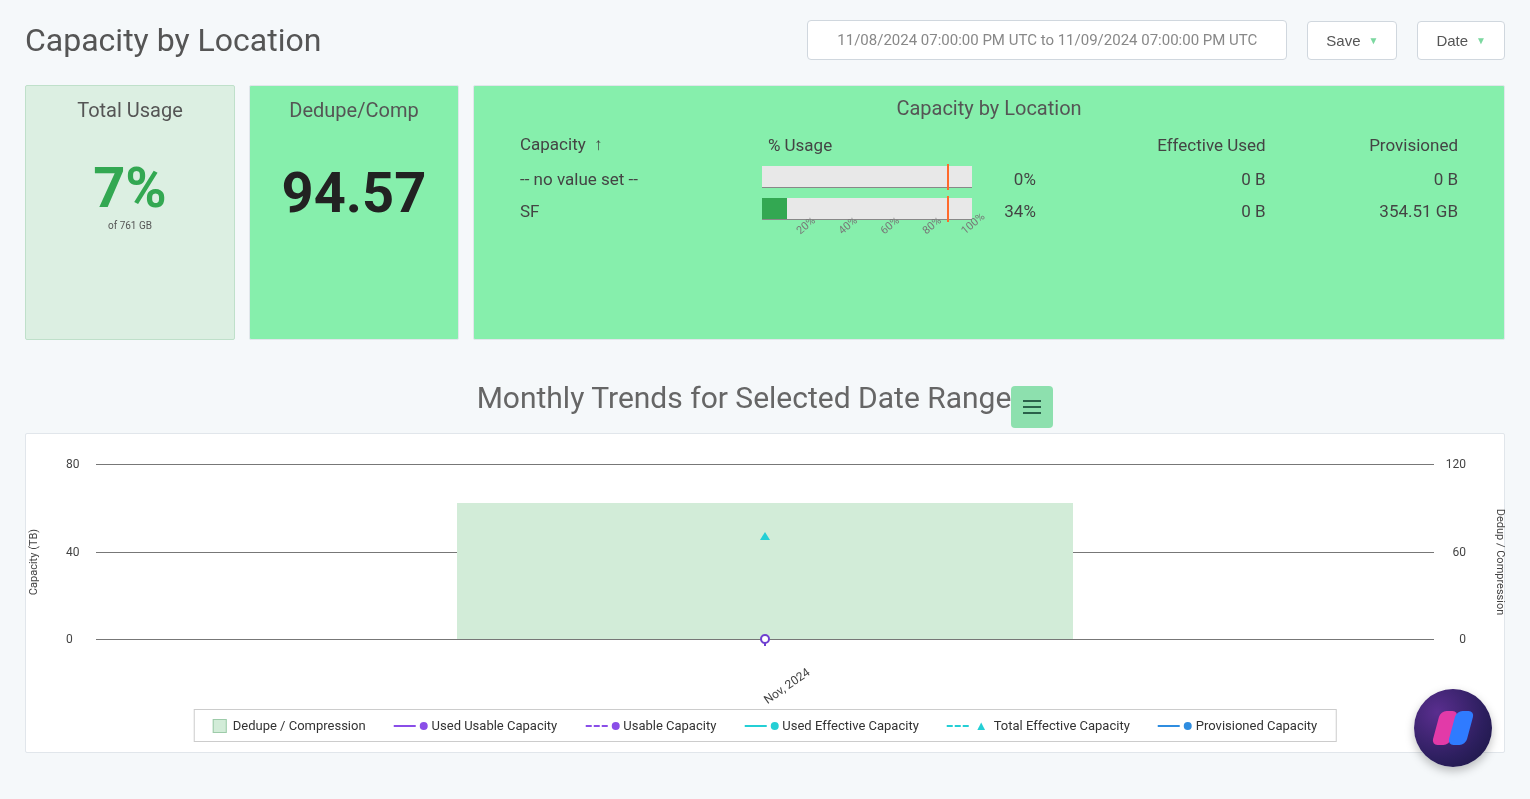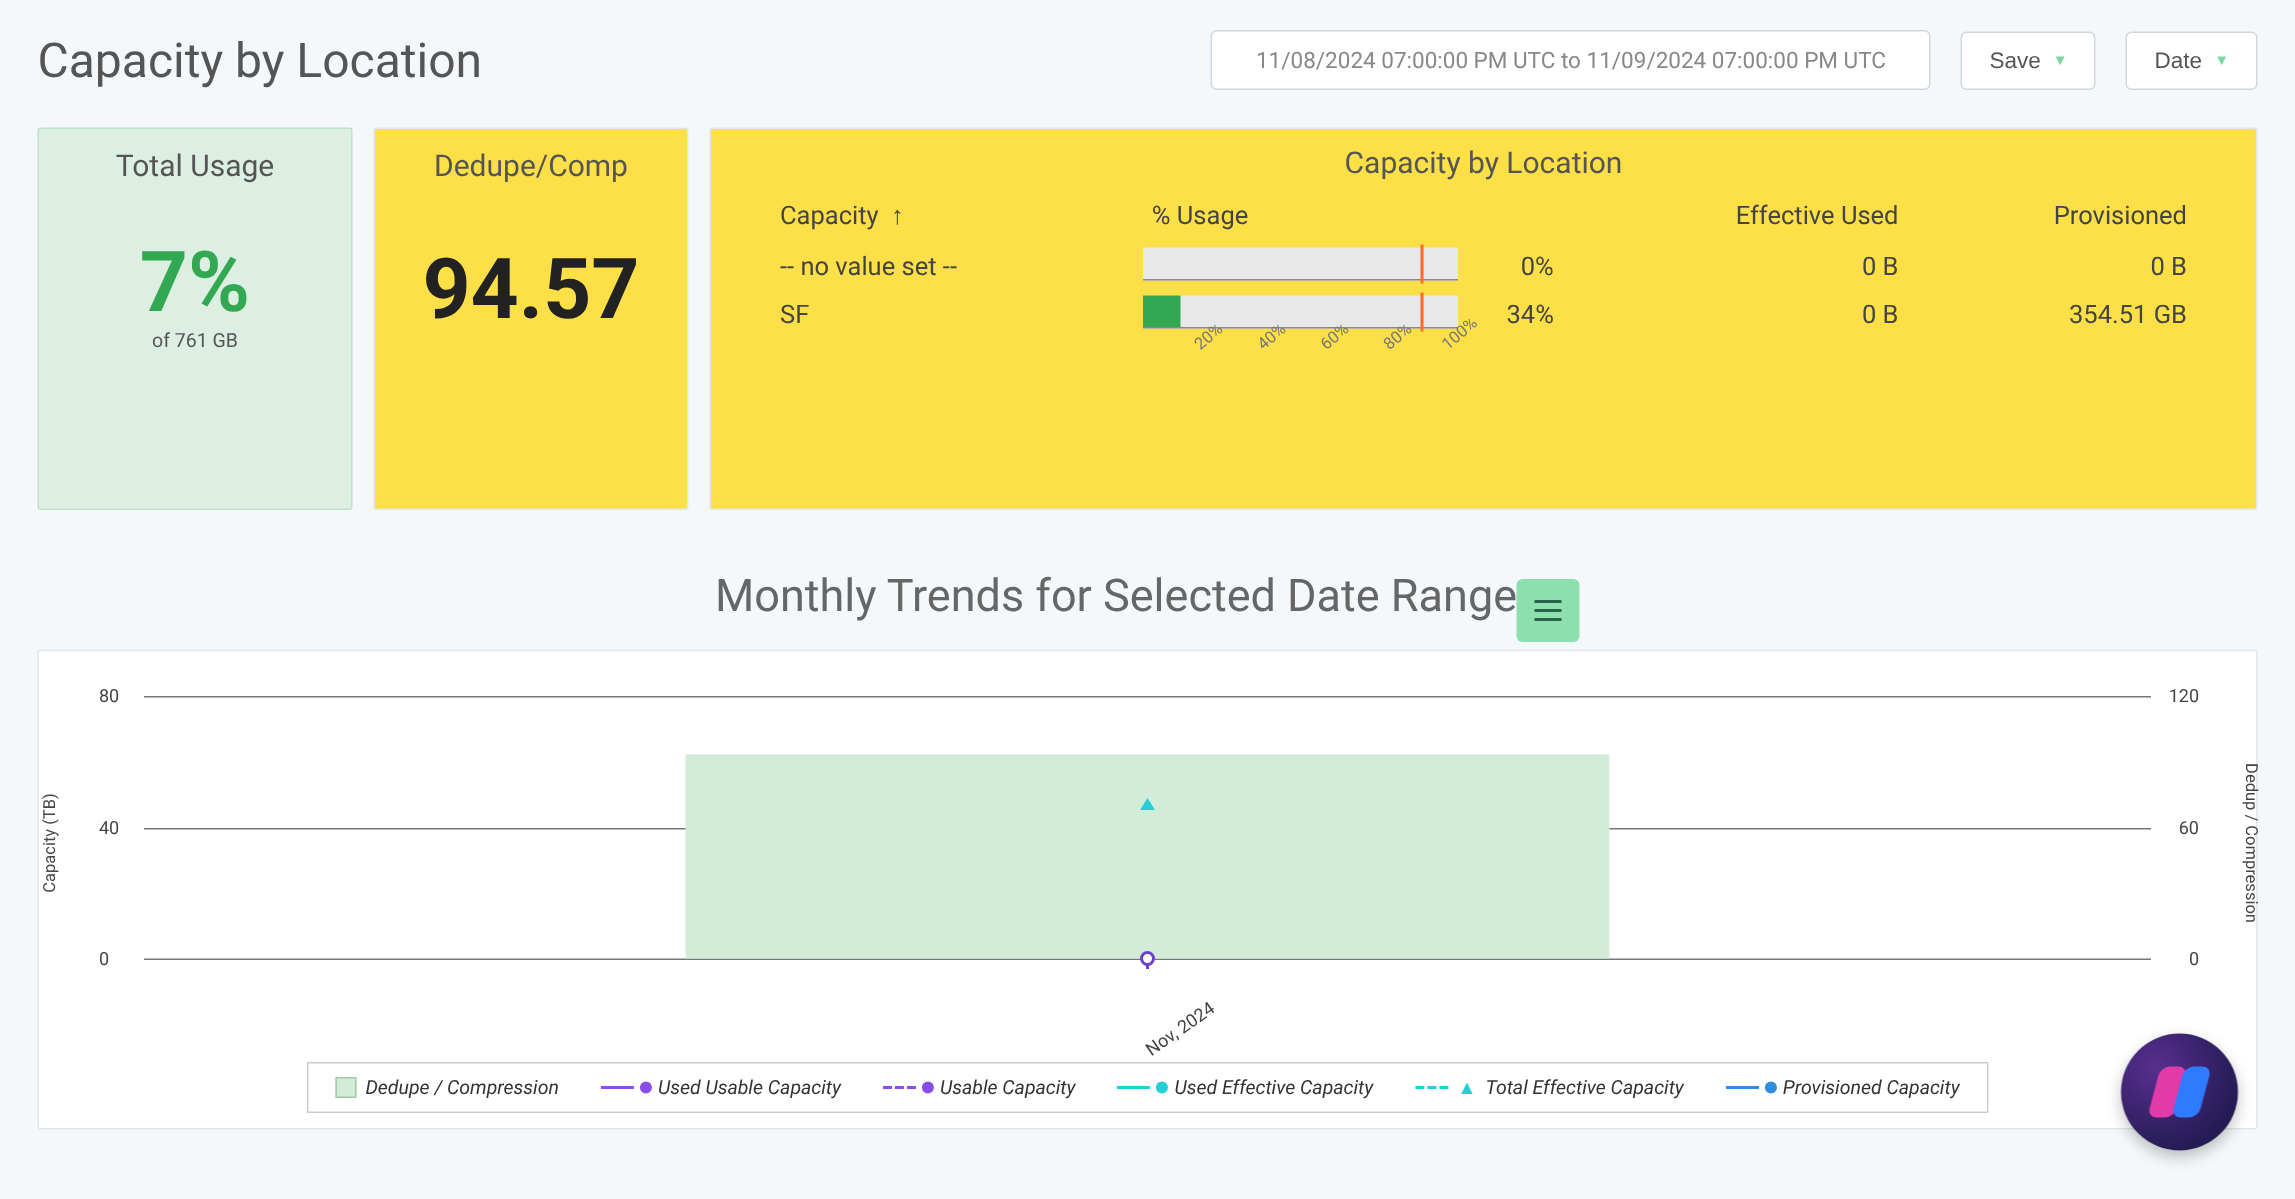--- a/index.html
+++ b/index.html
@@ -19,28 +19,28 @@
   background: #fff; border: 1px solid #d0d7de; border-radius: 4px; padding: 10px 20px;
   color: #888; font-size: 15px; min-width: 480px; text-align: center;
 }
 .btn {
   background: #fff; border: 1px solid #d0d7de; border-radius: 4px; padding: 10px 18px;
   font-size: 15px; color: #555; display: flex; align-items: center; gap: 8px; cursor: pointer;
 }
 .btn .caret { color: #7cd8a0; font-size: 10px; }
 .cards-row { display: flex; gap: 14px; margin-bottom: 40px; }
 .card {
-  background: #fde047; border: 1px solid #e1e6eb; border-radius: 2px; padding: 12px 0 0 0;
+  background: #86efac; border: 1px solid #e1e6eb; border-radius: 2px; padding: 12px 0 0 0;
   display: flex; flex-direction: column;
 }
 .card.green { background: #dcefe2; border-color: #bfe0ca; }
 .card.kpi { width: 210px; align-items: center; height: 255px;}
 .kpi-title { font-size: 20px; color: #555; font-weight: 400; margin-bottom: 38px; }
 .kpi-value-green { font-size: 56px; font-weight: 700; color: #33a852; line-height: 1; }
-.kpi-sub { font-size: 13px; color: #555; margin-top: 4px; }
+.kpi-sub { font-size: 10px; color: #555; margin-top: 4px; }
 .kpi-value-black { font-size: 56px; font-weight: 700; color: #222; }
 .card.table-card { flex: 1; padding: 10px 40px 15px 40px; height: 255px;}
 .table-title { text-align: center; font-size: 20px; color: #555; margin-bottom: 6px; }
 .cap-table { width: 100%; border-collapse: collapse; font-size: 17px; color: #444; }
 .cap-table th { text-align: left; font-weight: 400; padding: 8px 6px; color: #444; }
 .cap-table th.right, .cap-table td.right { text-align: right; }
 .cap-table td { padding: 6px 6px; vertical-align: middle; }
 .sort-arrow { display: inline-block; margin-left: 4px; }
 .bar-cell { width: 220px; position: relative; padding:0 !important; }
 .bar-bg {
@@ -92,21 +92,21 @@
   position: absolute; width: 10px; height: 10px; border-radius: 50%;
   background: #fff; border: 2px solid #6e3fd0; transform: translate(-50%,-50%);
 }
 .marker-tick { position:absolute; width:2px; height:10px; background:#6e3fd0; transform:translateX(-50%); }
 .xlabel { position:absolute; font-size:12px; color:#444; transform: translate(-50%,0) rotate(-35deg); transform-origin: top right; }
 .legend {
   margin-top: 18px; border: 1px solid #ccc; display: inline-flex; gap: 28px;
   padding: 8px 18px; font-size: 13px; color: #333; align-items:center;
   position: absolute; left: 50%; transform: translateX(-50%); bottom: 10px; background:#fff;
 }
-.lg-item { display: flex; align-items: center; gap: 6px; white-space: nowrap; font-style: italic; }
+.lg-item { display: flex; align-items: center; gap: 6px; white-space: nowrap; }
 .lg-swatch-box { width: 14px; height: 14px; background: #d2ecd8; border: 1px solid #9dcba9; }
 .lg-line { width: 22px; height: 2px; position: relative; }
 .lg-line.dash { border-top: 2px dashed; width:22px; height:0; }
 .lg-dot { width: 8px; height: 8px; border-radius: 50%; display:inline-block; margin: 0 -2px; vertical-align:middle; }
 .fab {
   position: fixed; right: 38px; bottom: 32px; width: 78px; height: 78px; border-radius: 50%;
   background: radial-gradient(circle at 30% 30%, #5a2e8f, #2d1f5f 60%, #18153f);
   display: flex; align-items:center; justify-content:center; box-shadow: 0 4px 10px rgba(0,0,0,.25);
   cursor:pointer;
 }

